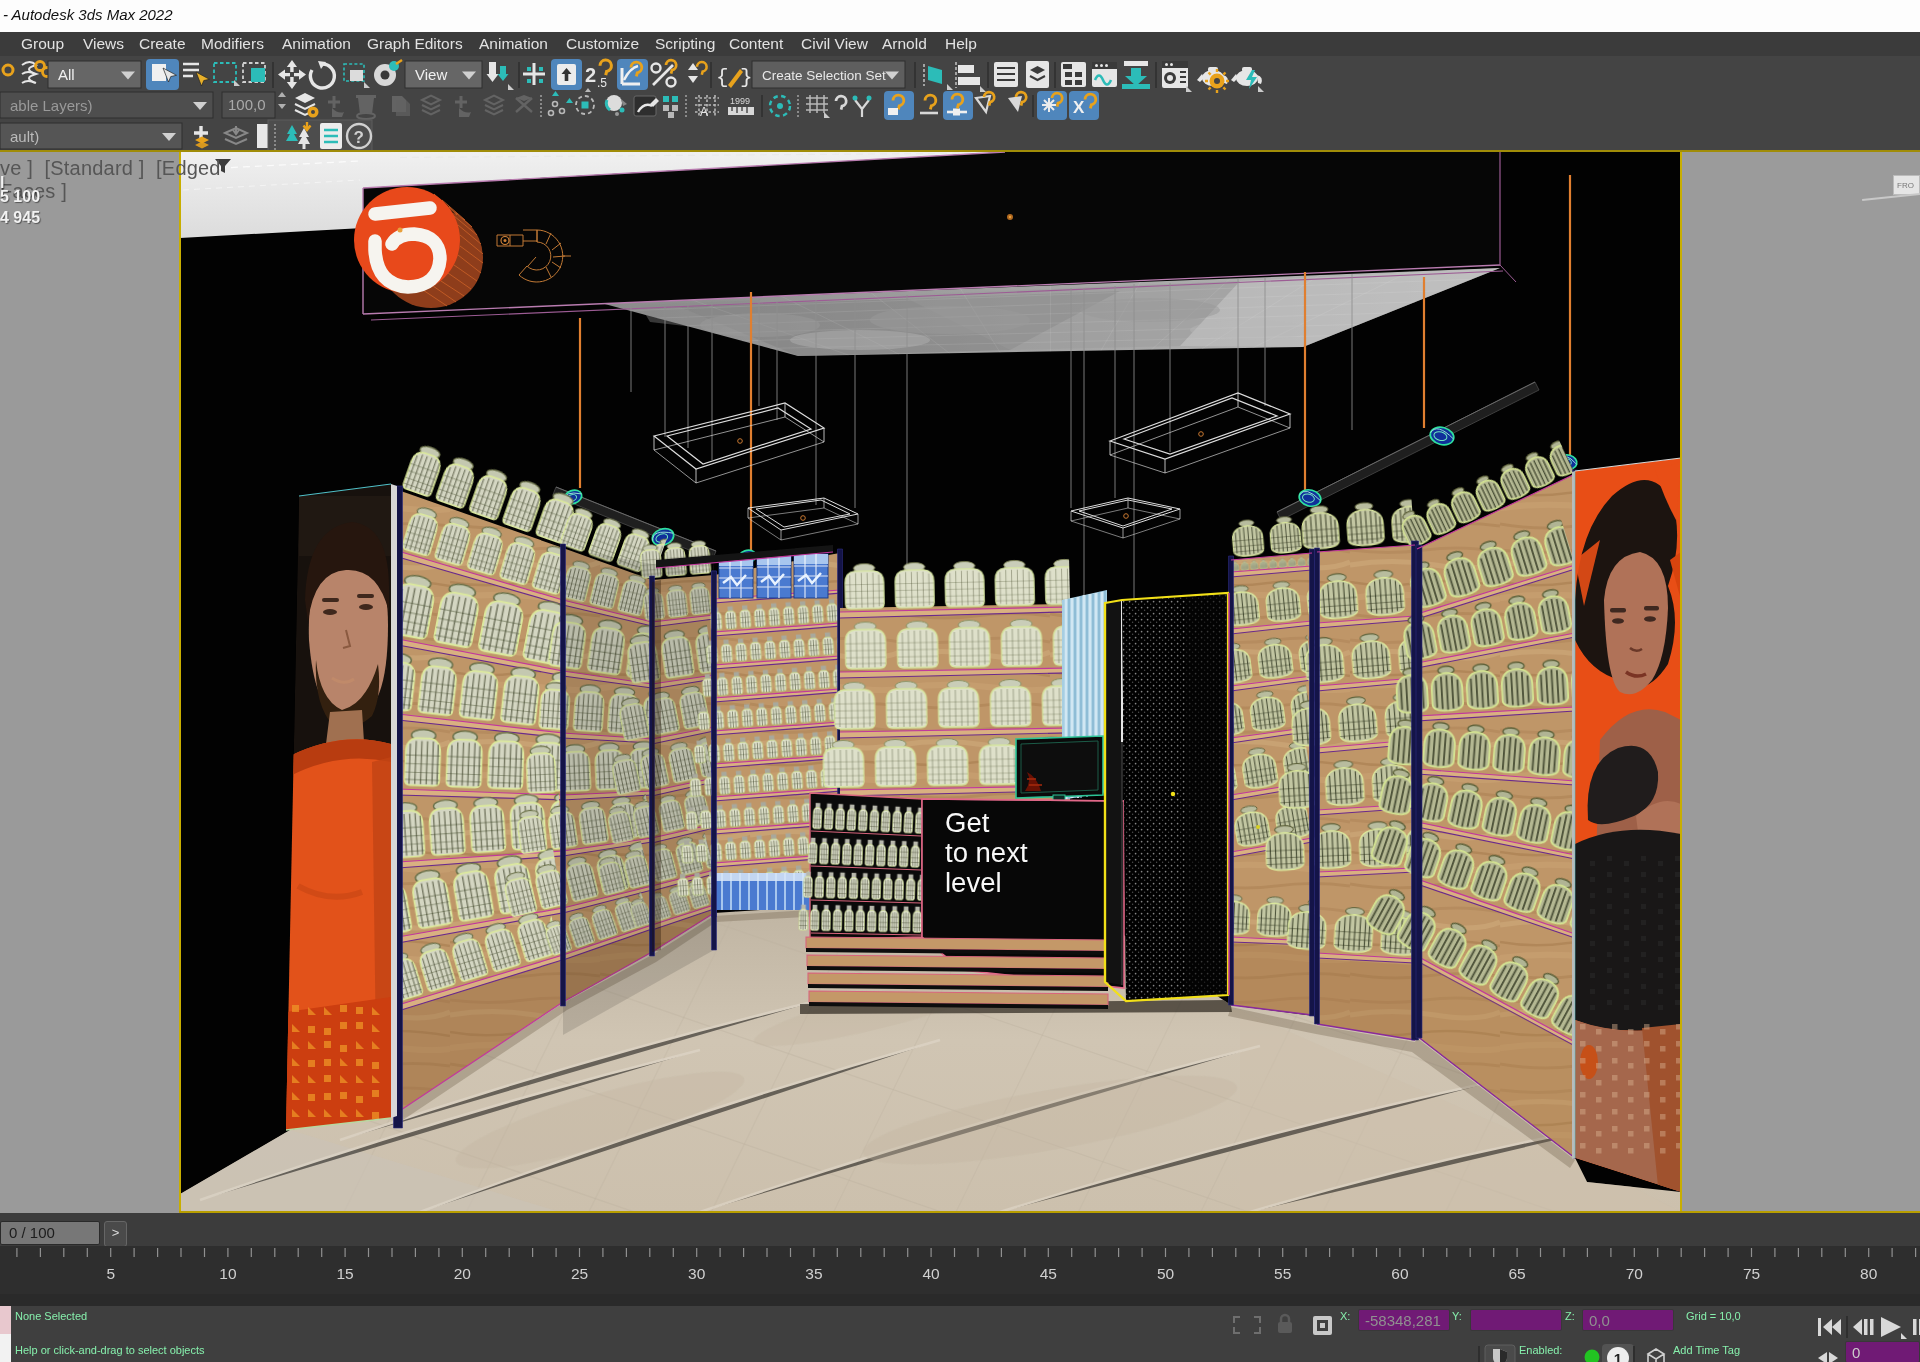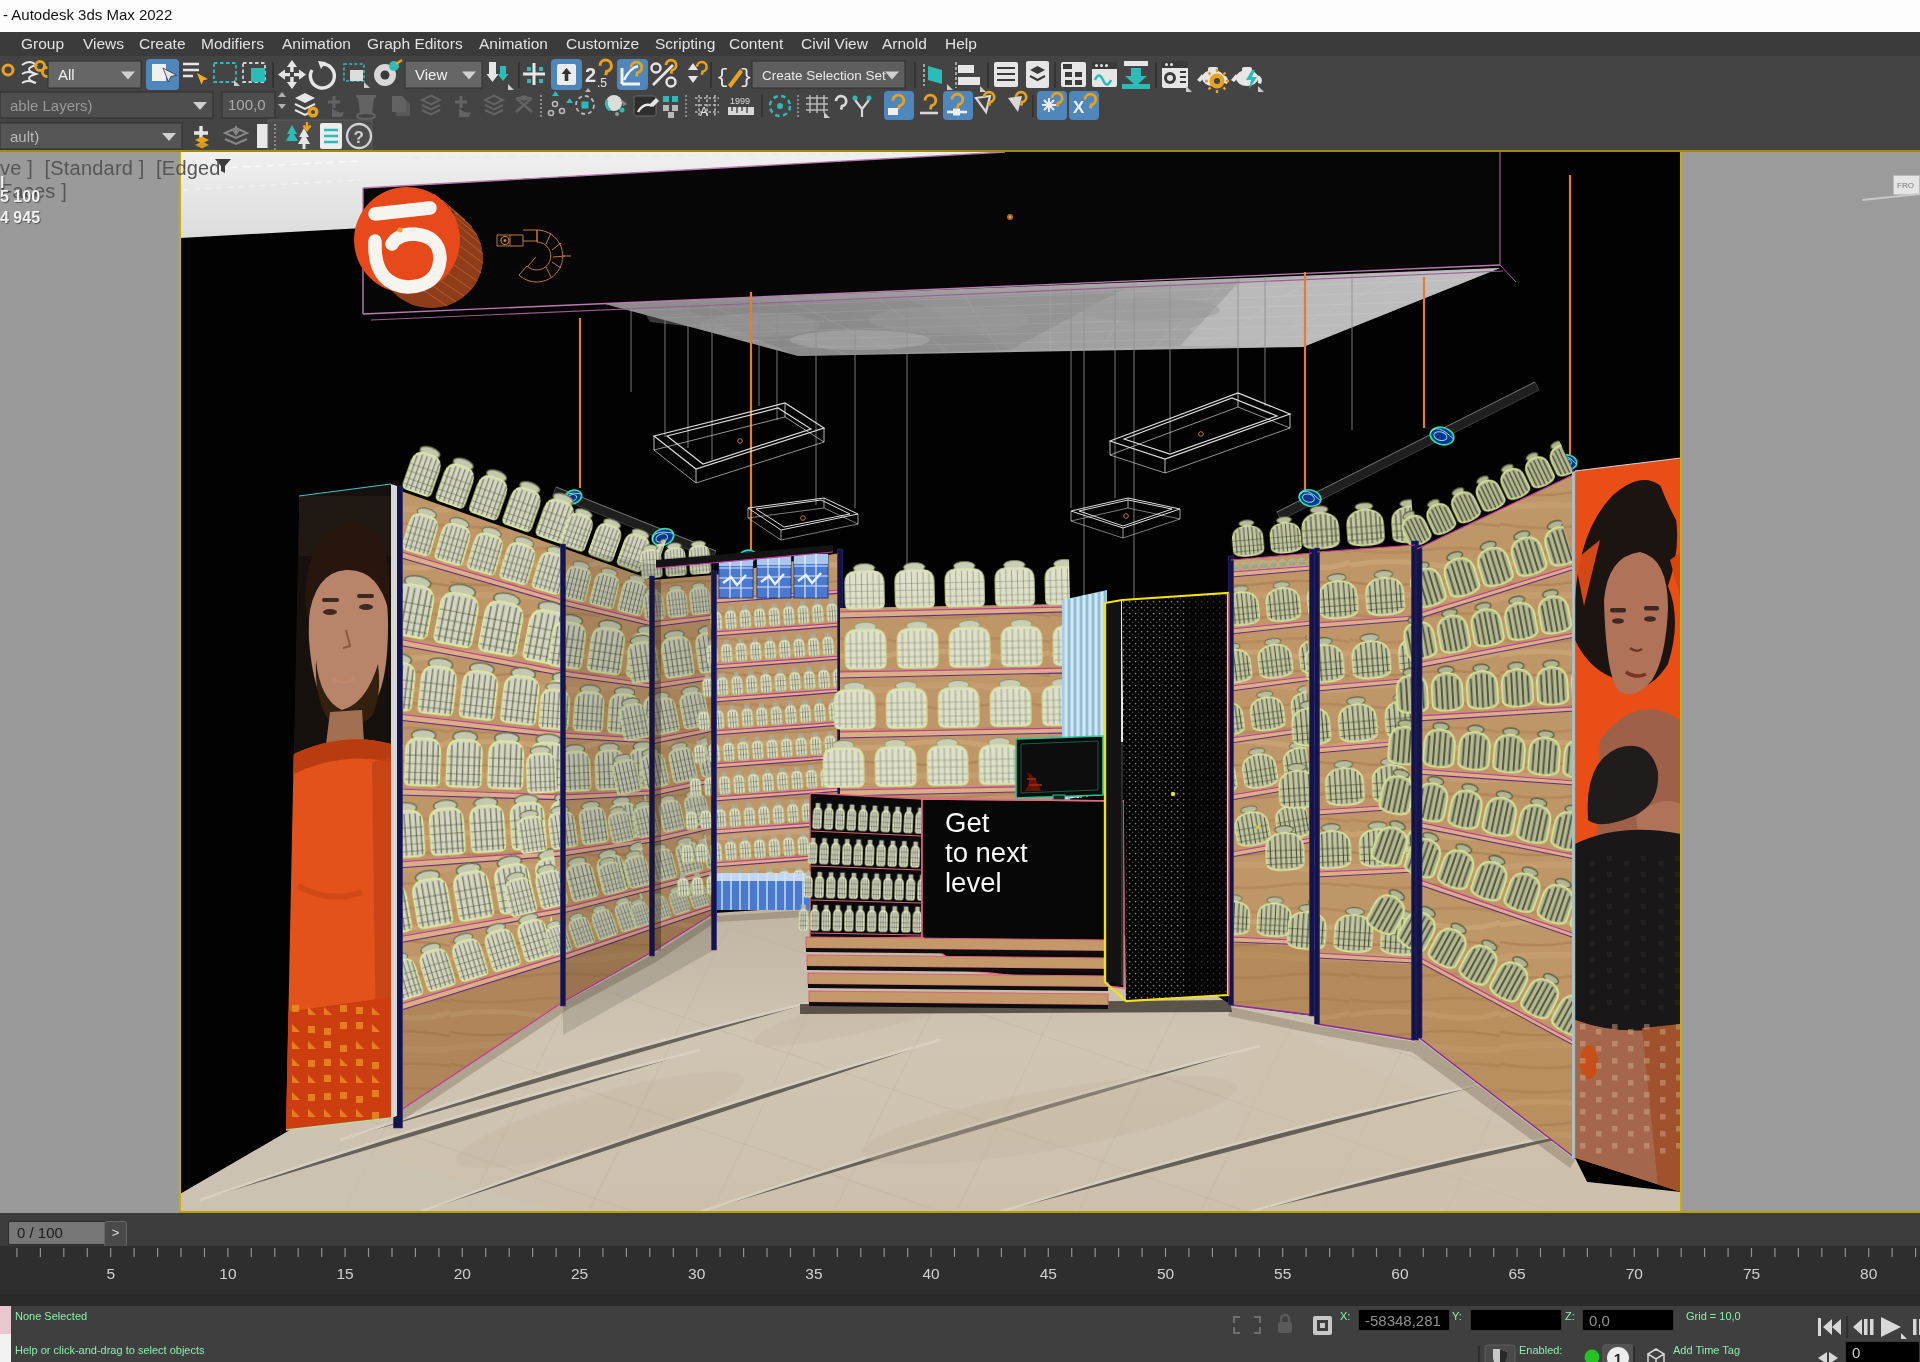--- a/index.html
+++ b/index.html
@@ -1,42 +1,42 @@
 <!DOCTYPE html>
 <html><head>
 <meta charset="utf-8">
 <style>
   html,body{margin:0;padding:0;width:1920px;height:1362px;overflow:hidden;background:#434343;
     font-family:"Liberation Sans", sans-serif;}
   .abs{position:absolute;}
   #titlebar{position:absolute;left:0;top:0;width:1920px;height:32px;background:#fdfdfd;
     color:#111;font-size:15px;line-height:30px;}
-  #titlebar span{margin-left:3px;}
+  #titlebar span{margin-left:3px;font-style:italic;}
   #menubar{position:absolute;left:0;top:32px;width:1920px;height:24px;background:#3b3b3b;}
   #menubar .mi{position:absolute;top:0;height:24px;line-height:23px;color:#e2e2e2;font-size:15.5px;}
   #toolbar{position:absolute;left:0;top:56px;width:1920px;height:96px;background:#444444;}
   #vpregion{position:absolute;left:0;top:152px;width:1920px;height:1060px;background:#9b9b9b;}
   #vpleft{position:absolute;left:0;top:152px;width:179px;height:1061px;background:#9a9a9a;}
   #vpright{position:absolute;left:1682px;top:152px;width:238px;height:1062px;background:#9b9b9b;}
   #vpmain{position:absolute;left:179px;top:152px;width:1503px;height:1060px;background:#000;}
   .ylb{position:absolute;background:#a08c08;}
   #vplabel{position:absolute;left:0px;top:157px;width:260px;height:16px;color:#4f4f4f;
      font-size:20px;z-index:30;color:#565656;letter-spacing:0.2px;}
   #stats{position:absolute;left:0px;top:172px;color:#f2f2f2;font-size:16px;font-weight:bold;z-index:30;
      text-shadow:1px 1px 1px rgba(0,0,0,.45);line-height:21px;}
   #tlrow{position:absolute;left:0;top:1213px;width:1920px;height:33px;background:#3c3c3c;}
   #framebox{position:absolute;left:0;top:1221px;width:100px;height:24px;background:#777777;
-     border:1px solid #2a2a2a;border-radius:2px;color:#1c1c1c;font-size:15px;line-height:22px;padding-left:8px;box-sizing:border-box;margin-left:8px;}
+     border:1px solid #2a2a2a;border-radius:2px;color:#1c1c1c;font-size:15px;line-height:22px;padding-left:8px;box-sizing:border-box;}
   #nextbtn{position:absolute;left:104px;top:1221px;width:21px;height:24px;background:#4a4a4a;
      border:1px solid #666;border-radius:3px;color:#ddd;font-size:13px;text-align:center;line-height:22px;}
   #ruler{position:absolute;left:0;top:1246px;width:1920px;height:48px;background:#2e2e2e;}
   #belowruler{position:absolute;left:0;top:1294px;width:1920px;height:12px;background:#2a2a2a;}
   #statusbar{position:absolute;left:0;top:1306px;width:1920px;height:56px;background:#3f3f3f;}
   .stxt{position:absolute;color:#86efac;font-size:11px;}
-  .sbox{position:absolute;background:#000000;border:1px solid #383838;height:22px;border-radius:2px;
+  .sbox{position:absolute;background:#701a75;border:1px solid #383838;height:22px;border-radius:2px;
      color:#909090;font-size:15px;line-height:21px;padding-left:6px;box-sizing:border-box;}
 </style>
 </head>
 <body>
 <div id="titlebar"><span>- Autodesk 3ds Max 2022</span></div>
 <div id="menubar">
 
   <span class="mi" style="left:21px">Group</span>
   <span class="mi" style="left:83px">Views</span>
   <span class="mi" style="left:139px">Create</span>

